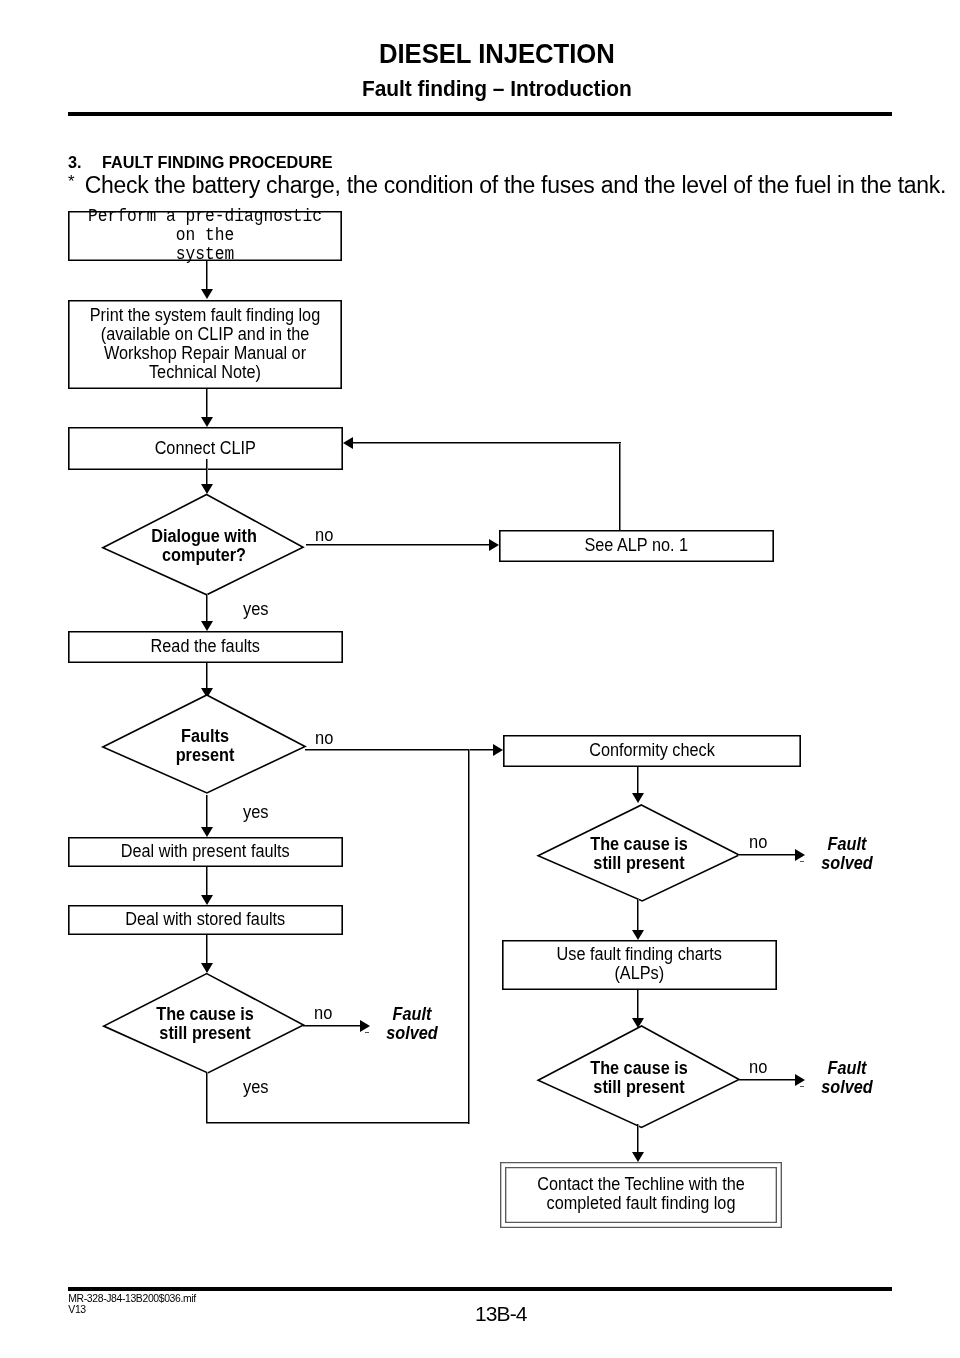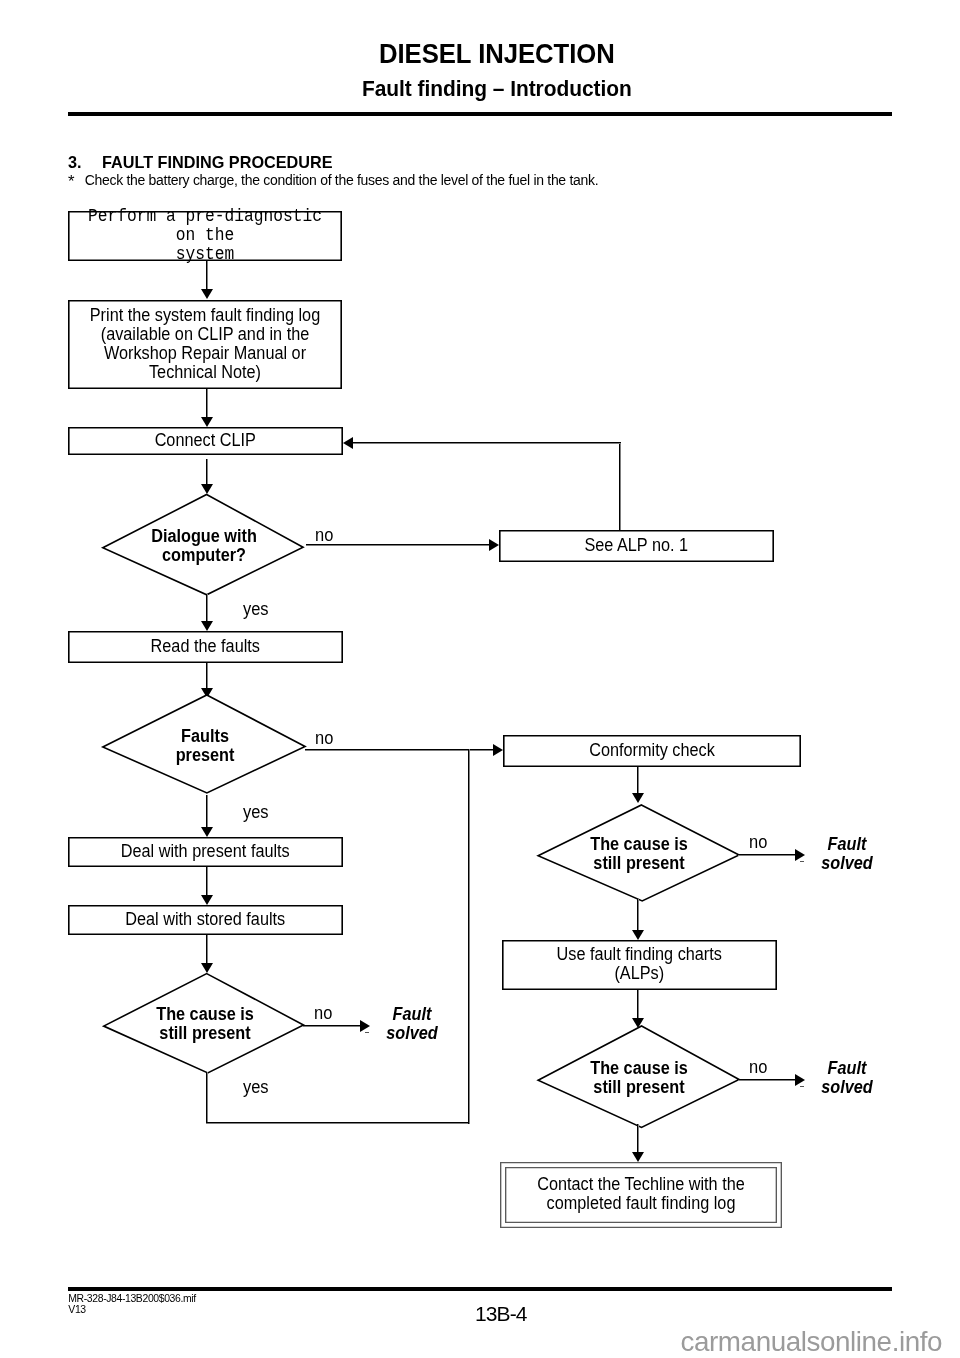--- a/index.html
+++ b/index.html
@@ -27,21 +27,21 @@
           transform:translateY(-50%) scaleX(0.935);
           text-align:center;font-weight:bold;font-size:64px;letter-spacing:-1.2px;}
   #header-rule{position:absolute;left:68px;top:112.2px;width:824px;height:3.9px;background:#000;}
 
   
   #sec-num{position:absolute;left:67.6px;top:152.5px;font-weight:bold;font-size:17px;
            transform-origin:0 0;transform:scaleX(0.955);}
   #sec-title{position:absolute;left:101.7px;top:152.5px;font-weight:bold;font-size:17px;
              transform-origin:0 0;transform:scaleX(0.955);white-space:nowrap;}
   #bullet-star{position:absolute;left:68px;top:172px;font-size:16.8px;letter-spacing:-0.3px;}
-  #bullet-text{position:absolute;left:84.7px;top:172px;font-size:14px;letter-spacing:-0.3px;}
+  #bullet-text{position:absolute;left:84.7px;top:172px;font-size:23px;letter-spacing:-0.3px;}
 
   
   .fbox{position:absolute;border:1px solid #000;box-sizing:border-box;background:#fff;
          box-shadow:inset 0 0 0 0.6px #000;}
   .fbox .t{position:absolute;left:0;right:0;top:calc(50% - 1px);
            transform:translateY(-50%) scaleX(0.929);
            text-align:center;font-size:17.5px;line-height:19px;}
   .dbl{position:absolute;border:1px solid #5a5a5a;box-sizing:border-box;background:#fff;
         box-shadow:inset 0 0 0 0.35px #5a5a5a;}
   .dbl .inner{position:absolute;left:4.3px;top:4.3px;right:4.3px;bottom:4.3px;
@@ -104,21 +104,21 @@
       <div class="t">
           <div>Print the system fault finding log</div>
           <div>(available on CLIP and in the</div>
           <div>Workshop Repair Manual or</div>
           <div>Technical Note)</div>
         </div>
     </div>
     <div class="vline" style="left:206px;top:389px;height:28px;"></div>
     <div class="arrow-d" style="left:200.8px;top:417px;"></div>
 
-    <div class="fbox" style="left:68px;top:427px;width:274.5px;height:28px;padding-left:28px;">
+    <div class="fbox" style="left:68px;top:427px;width:274.5px;height:43px;padding-left:28px;">
       <div class="t">Connect CLIP</div>
     </div>
     <div class="vline" style="left:206px;top:458.5px;height:26px;"></div>
     <div class="arrow-d" style="left:200.8px;top:484px;"></div>
 
     <div class="diamond" style="left:102px;top:493px;width:204px;height:104px;">
       <svg width="204" height="104" viewBox="0 0 204 104">
         <polygon points="104.6,1.5 201.1,54.2 104.7,101.8 0.8,54.8" fill="#fff" stroke="#000" stroke-width="1.6"></polygon>
       </svg>
       <div class="t">
@@ -268,15 +268,14 @@
     </div>
 
   </div>
 
   <div id="footer-rule"></div>
   <div id="footer-ref">
     <div>MR-328-J84-13B200$036.mif</div>
     <div>V13</div>
   </div>
   <div id="page-num">13B-4</div>
-  <div id="watermark">carmanualsonline.info</div>
 
 </div>
 
 </body></html>

